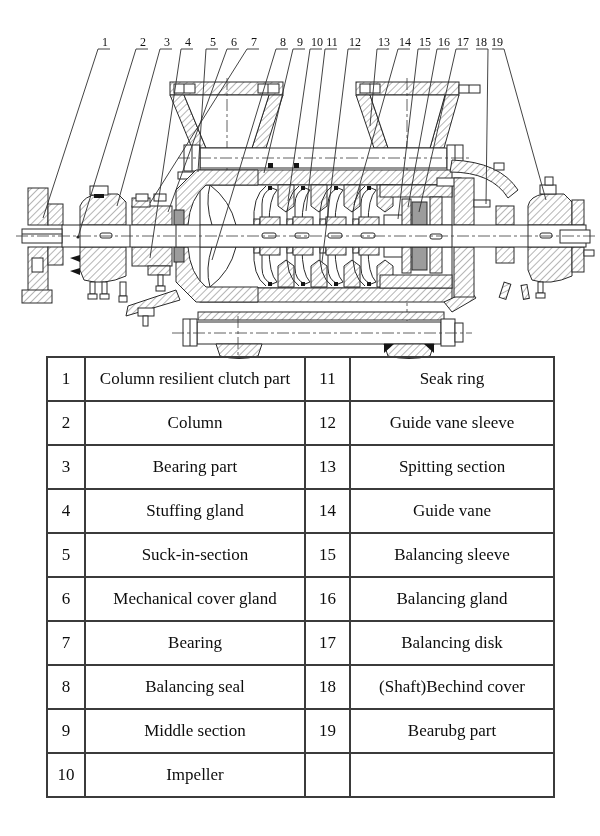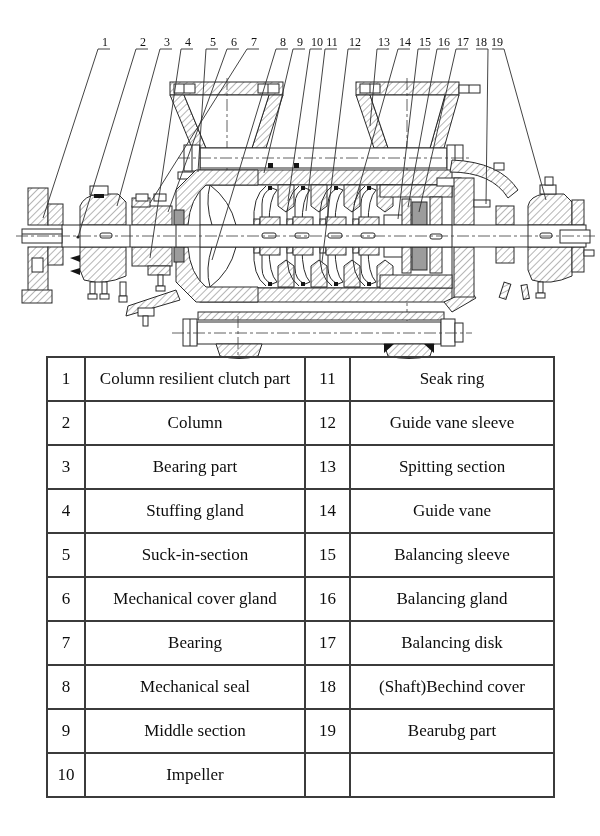--- a/index.html
+++ b/index.html
@@ -310,21 +310,21 @@
           <td>Balancing gland</td>
         </tr>
         <tr>
           <td>7</td>
           <td>Bearing</td>
           <td>17</td>
           <td>Balancing disk</td>
         </tr>
         <tr>
           <td>8</td>
-          <td>Mechanical seal</td>
+          <td>Balancing seal</td>
           <td>18</td>
           <td>(Shaft)Bechind cover</td>
         </tr>
         <tr>
           <td>9</td>
           <td>Middle section</td>
           <td>19</td>
           <td>Bearubg part</td>
         </tr>
         <tr>

